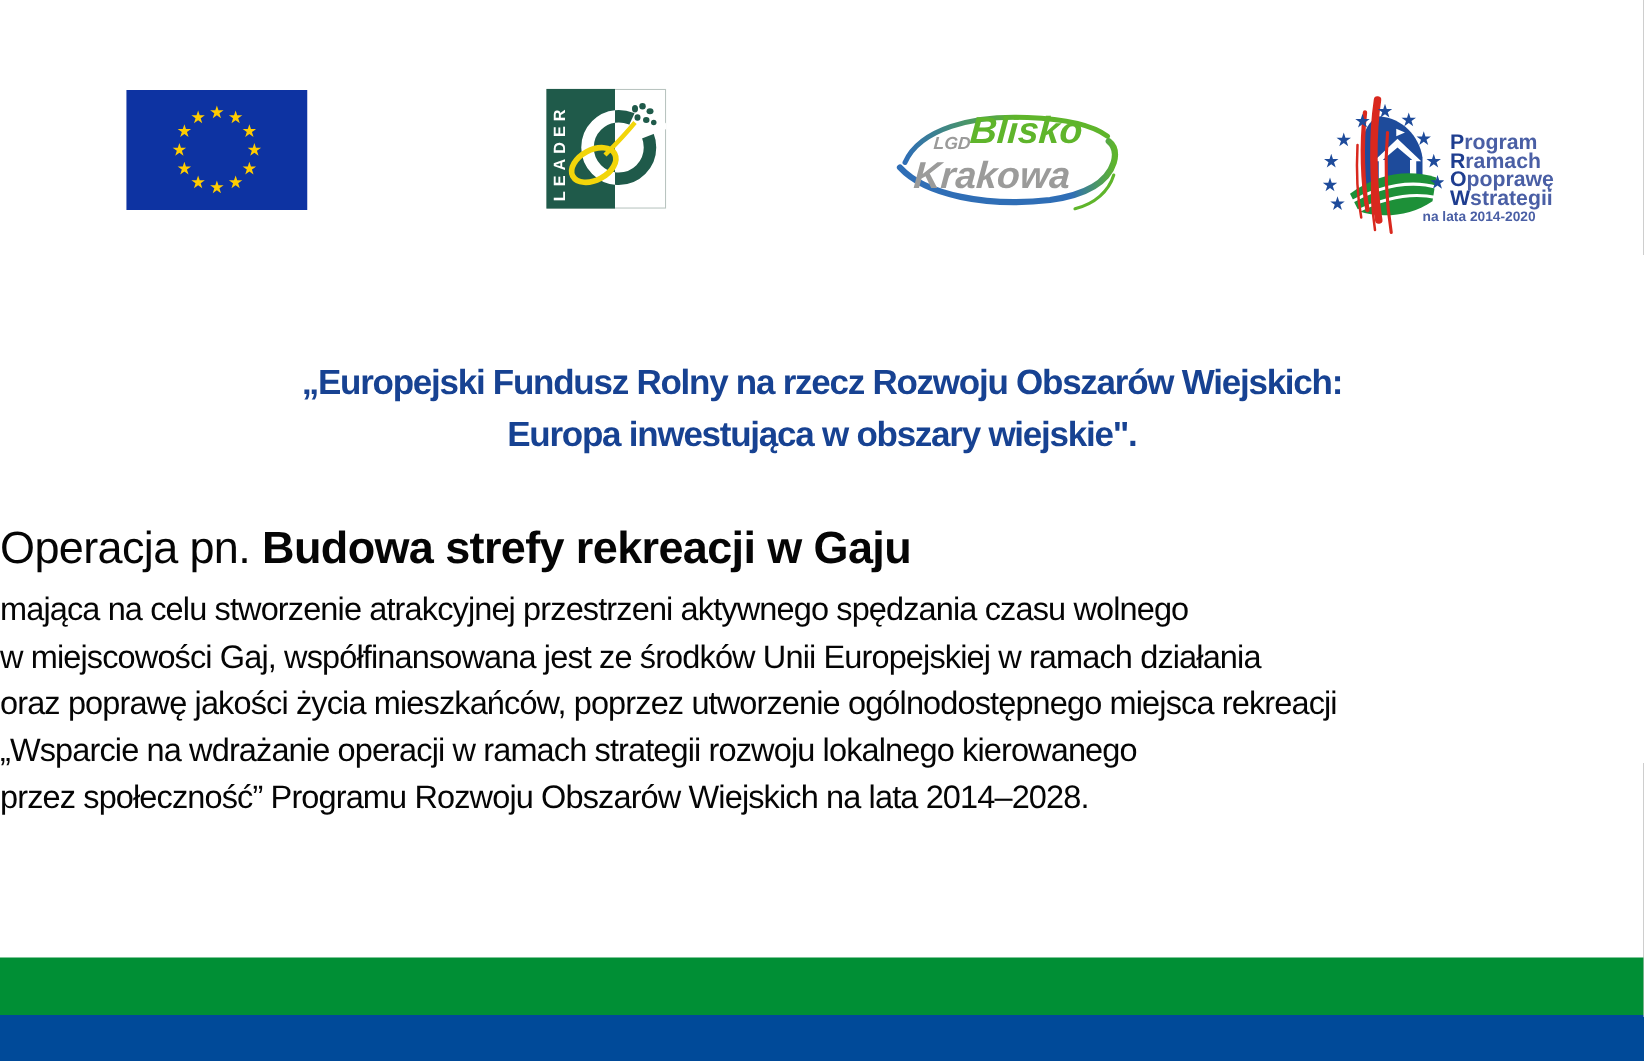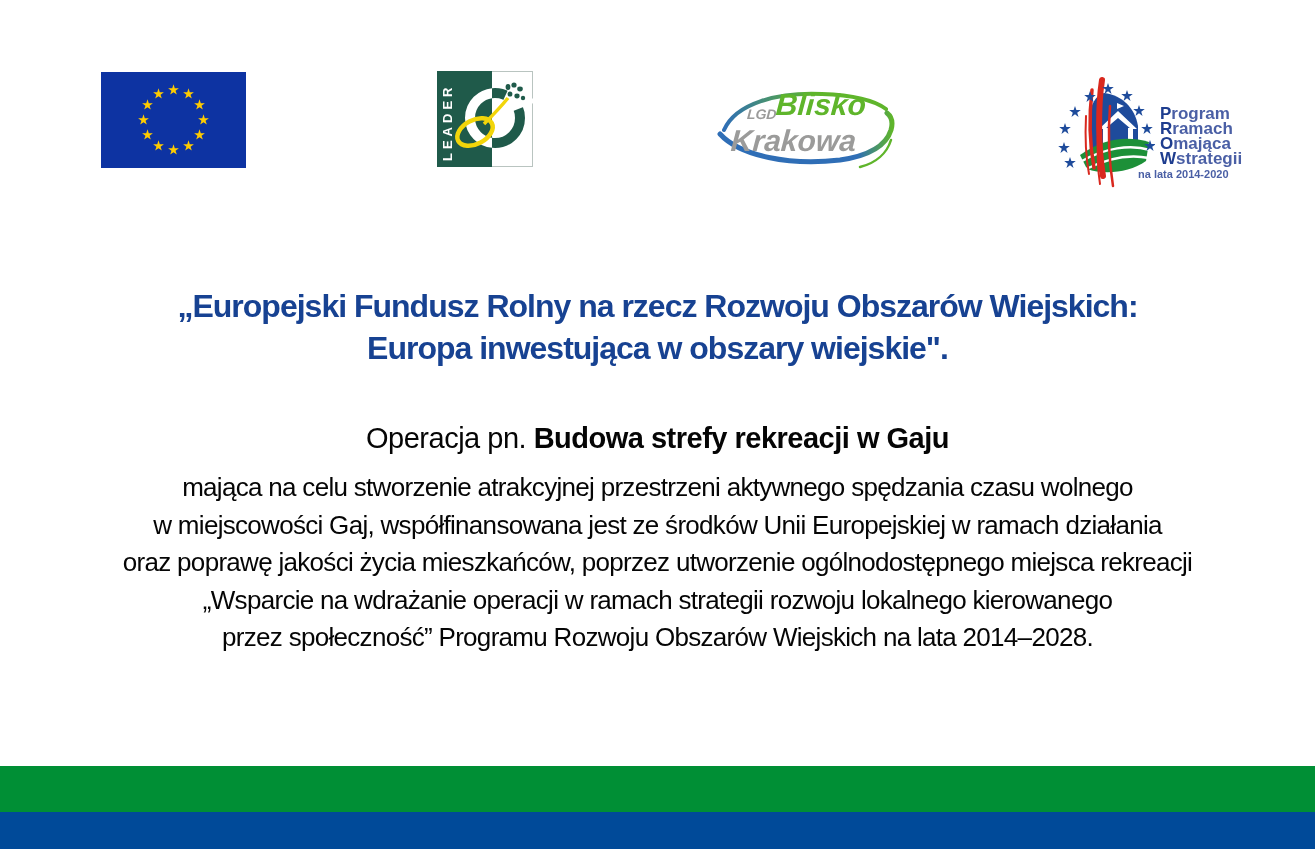--- a/index.html
+++ b/index.html
@@ -40,30 +40,30 @@
   .blisko-line2{left:21px;top:38px;font-size:30px;color:var(--blisko_gray);}
 
   .prow-graphic{position:absolute;left:0;top:0;}
   .prow-text{position:absolute;left:110px;top:30px;width:55px;font-size:17px;line-height:15px;color:var(--prow_blue);font-weight:bold;}
   .prow-text .cap{color:var(--prow_blue_dark);}
   .prow-subline{position:absolute;left:88px;top:92px;width:114px;font-size:11px;font-weight:bold;color:var(--prow_blue);white-space:nowrap;}
 
   
   .heading{
     position:absolute;left:0;right:0;top:285px;text-align:center;
-    color:var(--heading_blue);font-weight:bold;font-size:32px;line-height:42px;
+    color:var(--heading_blue);font-weight:bold;font-size:28px;line-height:42px;
     letter-spacing:-1px;
   }
   .operation{
-    position:absolute;left:0;right:0;top:420px;text-align:center;
-    color:var(--text_black);font-size:29px;line-height:36px;letter-spacing:-0.5px;
+    position:absolute;left:0;right:0;top:420px;text-align:left;
+    color:var(--text_black);font-size:36px;line-height:36px;letter-spacing:-0.5px;
   }
   .operation .op-name{font-weight:bold;}
   .body-text{
-    position:absolute;left:0;right:0;top:469px;text-align:center;
+    position:absolute;left:0;right:0;top:469px;text-align:left;
     color:var(--text_black);font-size:26px;line-height:37.5px;letter-spacing:-0.7px;
   }
   
   .bar{position:absolute;left:0;right:0;}
   .bar-green{top:766px;height:46px;background:var(--footer_green);}
   .bar-blue{top:812px;height:37px;background:var(--footer_blue);}
 </style>
 </head>
 <body>
 
@@ -178,21 +178,21 @@
         <use href="#star" x="90" y="46" width="14" height="14"></use>
         <use href="#star" x="8" y="46" width="14" height="14"></use>
         <use href="#star" x="93" y="63" width="14" height="14"></use>
         <use href="#star" x="7" y="65" width="14" height="14"></use>
         <use href="#star" x="13" y="80" width="14" height="14"></use>
       </g>
     </svg>
     <div class="prow-text">
       <div><span class="cap">P</span><span>rogram</span></div>
       <div><span class="cap">R</span><span>ramach</span></div>
-      <div><span class="cap">O</span><span>mająca</span></div>
+      <div><span class="cap">O</span><span>poprawę</span></div>
       <div><span class="cap">W</span><span>strategii</span></div>
     </div>
     <div class="prow-subline">na lata 2014-2020</div>
   </div>
 
   <div class="heading">
     <div>„Europejski Fundusz Rolny na rzecz Rozwoju Obszarów Wiejskich:</div>
     <div>Europa inwestująca w obszary wiejskie".</div>
   </div>
 

